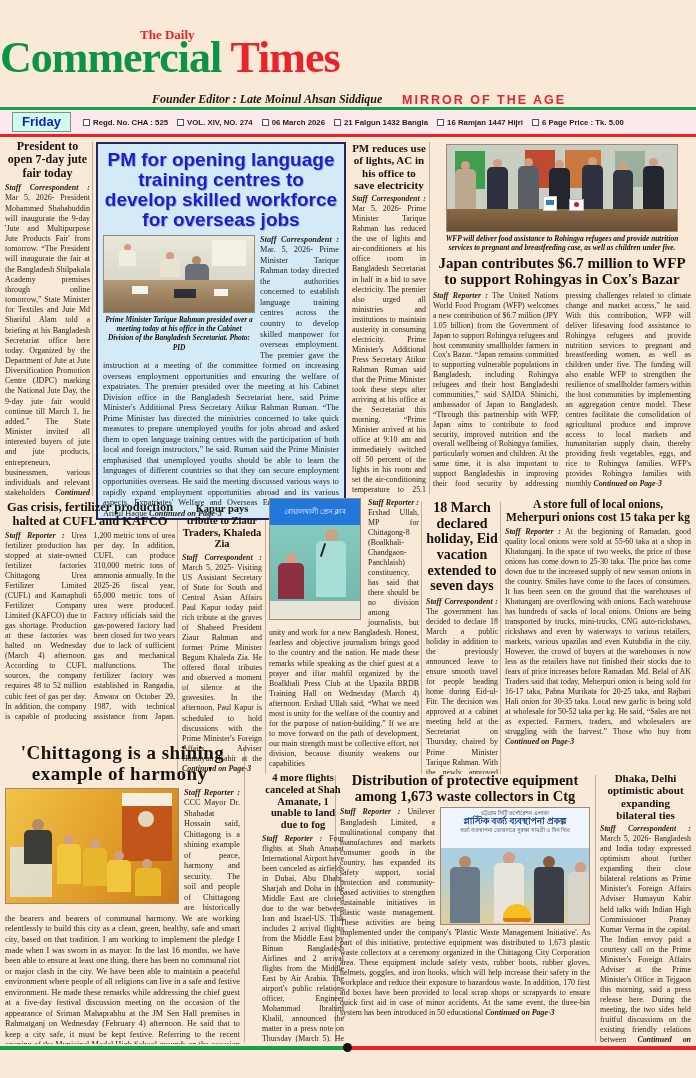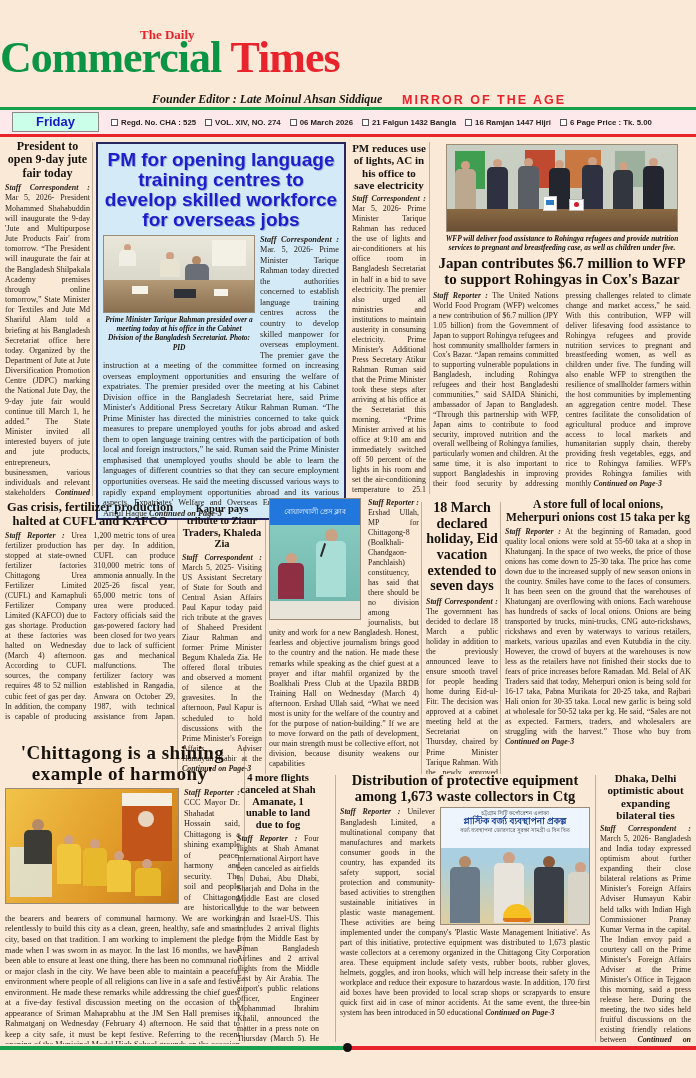--- a/index.html
+++ b/index.html
@@ -10,21 +10,21 @@
            font-weight:bold;font-size:13px;}
   .m-title{position:absolute;left:0;top:36px;width:660px;text-align:left;
            font-family:Liberation Serif, serif;font-weight:bold;font-size:44px;letter-spacing:-1px;line-height:1;}
   .m-green{color:#0b9444;} .m-red{color:#e8232b;}
   .m-founder{position:absolute;left:152px;top:92px;font-style:italic;font-weight:bold;font-size:12px;color:#1d1a14;}
   .m-tagline{position:absolute;left:402px;top:93px;color:#e8232b;font-family:"Liberation Sans",sans-serif;
              font-weight:bold;font-size:12.5px;letter-spacing:2px;}
   
   .dateline{position:absolute;left:0;top:107px;width:696px;height:24px;background:#fde9ec;
             border-top:3px solid #17a14f;border-bottom:3px solid #e8232b;display:flex;align-items:center;}
-  .day-box{margin-left:12px;background:#ccffe9;border:1px solid #8a8a8a;padding:0 23px;height:18px;line-height:18px;
+  .day-box{margin-left:12px;background:#ccffe9;border:1px solid #8a8a8a;padding:0 9px;height:18px;line-height:18px;
            font-family:"Liberation Sans",sans-serif;font-weight:bold;font-size:13px;color:#1717cc;}
   .d-items{display:flex;gap:9px;margin-left:12px;align-items:center;}
   .ditem{display:flex;align-items:center;gap:3px;font-family:"Liberation Sans",sans-serif;
          font-weight:bold;font-size:7.8px;color:#221e1a;white-space:nowrap;}
   .sq{width:5px;height:5px;border:1px solid #555;background:#fff;display:inline-block;flex:none;}
   
   .art{position:absolute;overflow:hidden;}
   .hl{font-weight:bold;text-align:center;color:#17130f;line-height:1.12;margin-bottom:3px;}
   .body{font-size:8.3px;line-height:1.27;text-align:justify;color:#2b241c;}
   .byline,.cont{font-weight:bold;font-style:italic;}
@@ -99,21 +99,21 @@
   <div class="vr" style="left:429px;top:142px;height:352px"></div>
   <div class="vr" style="left:177px;top:502px;height:272px"></div>
   <div class="vr" style="left:265px;top:502px;height:272px"></div>
   <div class="vr" style="left:421px;top:502px;height:272px"></div>
   <div class="vr" style="left:500px;top:502px;height:272px"></div>
   <div class="vr" style="left:244px;top:748px;height:294px"></div>
   <div class="vr" style="left:335px;top:775px;height:267px"></div>
   <div class="vr" style="left:595px;top:775px;height:267px"></div>
 
   <div class="art" style="left:5px;top:140px;width:85px;height:356px">
-    <div class="hl" style="font-size:12px">President to open 9-day jute fair today</div>
+    <div class="hl" style="font-size:12px">President to open 7-day jute fair today</div>
     <div class="body" style="font-size:8px">
       <span class="byline">Staff Correspondent :</span>
       <span>Mar 5, 2026- President Mohammed Shahabuddin will inaugurate the 9-day 'Jute and Multipurpose Jute Products Fair' from tomorrow. “The President will inaugurate the fair at the Bangladesh Shilpakala Academy premises through online tomorrow,” State Minister for Textiles and Jute Md Shariful Alam told a briefing at his Bangladesh Secretariat office here today. Organized by the Department of Jute at Jute Diversification Promotion Centre (JDPC) marking the National Jute Day, the 9-day jute fair would continue till March 1, he added.” The State Minister invited all interested buyers of jute and jute products, entrepreneurs, businessmen, various individuals and relevant stakeholders</span>
       <span class="cont">Continued on Page-3</span>
     </div>
   </div>
 
   <div class="art pm-box" style="left:96px;top:142px;width:250px;height:378px">
     <div class="hl pm-hl">PM for opening language training centres to develop skilled workforce for overseas jobs</div>
     <div class="body">
@@ -261,21 +261,21 @@
           <div class="hd" style="left:136px;top:70px;width:10px;height:10px"></div>
           <div class="pn" style="left:129px;top:79px;width:26px;height:28px;background:#e8b82c"></div>
         </div>
       </div>
       <span class="byline">Staff Reporter :</span>
       <span>CCC Mayor Dr. Shahadat Hossain said, Chittagong is a shining example of peace, harmony and security. The soil and people of Chittagong are historically the bearers and bearers of communal harmony. We are working relentlessly to build this city as a clean, green, healthy, safe and smart city, based on that tradition. I am working to implement the pledge I made when I was sworn in as mayor. In the last 16 months, we have been able to ensure at least one thing, there has been no communal riot or major clash in the city. We have been able to maintain a peaceful environment where people of all religions can live in a safe and festive environment. He made these remarks while addressing the chief guest at a five-day festival discussion meeting on the occasion of the appearance of Sriman Mahaprabhu at the JM Sen Hall premises in Rahmatganj on Wednesday (February 4) afternoon. He said that to keep a city safe, it must be kept festive. Referring to the recent opening of the Municipal Model High School grounds on the occasion of the Dol festival, he said that the festival</span>
       
     </div>
   </div>
 
-  <div class="art" style="left:237px;top:772px;width:82px;height:270px">
+  <div class="art" style="left:262px;top:772px;width:82px;height:270px">
     <div class="hl" style="font-size:10.5px">4 more flights canceled at Shah Amanate, 1 unable to land due to fog</div>
     <div class="body" style="font-size:7.9px">
       <span class="byline">Staff Reporter :</span>
       <span>Four flights at Shah Amanat International Airport have been canceled as airfields in Dubai, Abu Dhabi, Sharjah and Doha in the Middle East are closed due to the war between Iran and Israel-US. This includes 2 arrival flights from the Middle East by Biman Bangladesh Airlines and 2 arrival flights from the Middle East by Air Arabia. The airport's public relations officer, Engineer Mohammad Ibrahim Khalil, announced the matter in a press note on Thursday (March 5). He said that Salam Air flight OV-401 from</span>
       
     </div>
   </div>
 
   <div class="art" style="left:340px;top:772px;width:250px;height:270px">
     <div class="hl" style="font-size:14.5px">Distribution of protective equipment among 1,673 waste collectors in Ctg</div>

